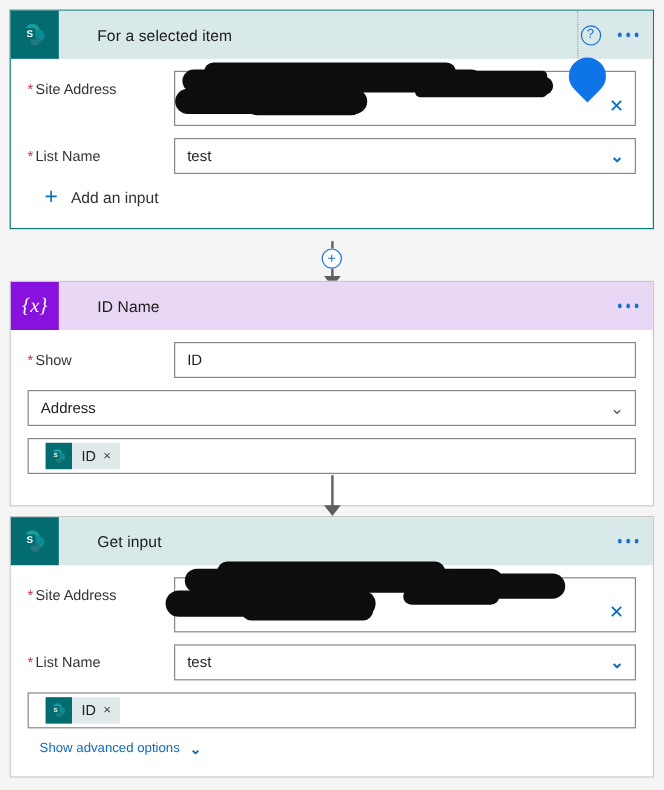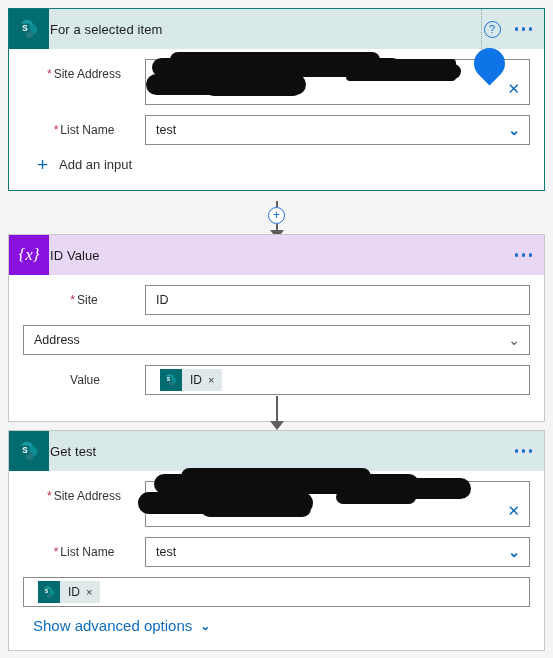--- a/index.html
+++ b/index.html
@@ -39,21 +39,21 @@
     width: 40px; height: 40px;
     flex: 0 0 40px;
     display: flex; align-items: center; justify-content: center;
   }
   .card-icon.sp { background: #036c70; }
   .card-icon.var { background: #8811dd; }
 
   .card-title {
     font-size: 13px;
     color: #1b1b1b;
-    margin-left: 1px;
+    margin-left: 32px;
     letter-spacing: .1px;
   }
 
   .header-actions {
     position: absolute;
     right: 8px; top: 0;
     height: 40px;
     display: flex; align-items: center; gap: 10px;
   }
   .hdr-divider {
@@ -85,21 +85,20 @@
   }
 
   
   .card-body { padding: 10px 14px 16px 14px; }
 
   .row {
     display: flex;
     align-items: flex-start;
     margin-bottom: 10px;
     min-height: 30px;
-    text-align: center;
   }
   .row-label {
     width: 122px;
     flex: 0 0 122px;
     font-size: 12px;
     color: #333333;
     padding-top: 8px;
     white-space: nowrap;
   }
   .req { color: #c4314b; margin-right: 2px; }
@@ -185,21 +184,21 @@
     font-weight: 300;
   }
   .addinput-label { font-size: 13px; color: #323130; text-align: center; }
 
   .advanced {
     display: flex; align-items: center;
     gap: 8px;
     margin: 2px 0 0 10px;
     cursor: pointer;
   }
-  .advanced-label { font-size: 15px; color: #0f6cbd; }
+  .advanced-label { font-size: 11px; color: #0f6cbd; }
   .advanced-chev { color: #0f6cbd; font-size: 12px; font-weight: bold; }
 
   
   .connector {
     position: absolute;
     left: 0; width: 553px;
     display: flex;
     flex-direction: column;
     align-items: center;
   }
@@ -306,51 +305,48 @@
     <div class="plus-node">+</div>
     <div class="conn-line" style="height:7px;"></div>
     <div class="arrow-head"></div>
   </div>
 
   <div class="card" style="top:234px;">
     <div class="card-header var">
       <div class="card-icon var">
         <span style="color:#ffffff; font-size:17px; font-family:'Liberation Serif',serif; font-style:italic;">{x}</span>
       </div>
-      <div class="card-title">ID Value</div>
+      <div class="card-title">ID Name</div>
       <div class="header-actions">
         <div class="ellipsis">
             <i></i>
             <i></i>
             <i></i>
           </div>
       </div>
     </div>
 
     <div class="card-body">
       <div class="row">
         <div class="row-label">
-          <span class="req">*</span><span>Site</span>
+          <span class="req">*</span><span>Show</span>
         </div>
         <div class="field plain">
           <span class="field-text">ID</span>
         </div>
       </div>
 
       <div class="row">
         <div class="field">
           <span class="field-text">Address</span>
           <span class="chev" style="color:#605e5c; font-weight:normal;">⌄</span>
         </div>
       </div>
 
       <div class="row">
-        <div class="row-label">
-          <span class="req"></span><span>Value</span>
-        </div>
         <div class="field plain" style="padding-left:14px;">
           <span class="token">
             <span class="token-ico">
               <svg width="14" height="14" viewBox="0 0 22 22" aria-hidden="true">
                 <circle cx="9" cy="8" r="6.2" fill="#1a9ba1"></circle>
                 <circle cx="14.2" cy="11.6" r="5" fill="#0b8c91"></circle>
                 <circle cx="11.3" cy="16" r="3.9" fill="#23787e"></circle>
                 <rect x="2.2" y="5.4" width="9.4" height="9.4" rx="1" fill="#036c70"></rect>
                 <text x="6.9" y="12.6" font-family="'Liberation Sans',sans-serif" font-size="8.2" font-weight="bold" fill="#ffffff" text-anchor="middle">S</text>
               </svg>
@@ -372,21 +368,21 @@
     <div class="card-header sp">
       <div class="card-icon sp">
         <svg width="22" height="22" viewBox="0 0 22 22" aria-hidden="true">
           <circle cx="9" cy="8" r="6.2" fill="#1a9ba1"></circle>
           <circle cx="14.2" cy="11.6" r="5" fill="#0b8c91"></circle>
           <circle cx="11.3" cy="16" r="3.9" fill="#23787e"></circle>
           <rect x="2.2" y="5.4" width="9.4" height="9.4" rx="1" fill="#036c70"></rect>
           <text x="6.9" y="12.6" font-family="'Liberation Sans',sans-serif" font-size="8.2" font-weight="bold" fill="#ffffff" text-anchor="middle">S</text>
         </svg>
       </div>
-      <div class="card-title">Get test</div>
+      <div class="card-title">Get input</div>
       <div class="header-actions">
         <div class="ellipsis">
             <i></i>
             <i></i>
             <i></i>
           </div>
       </div>
     </div>
 
     <div class="card-body">

